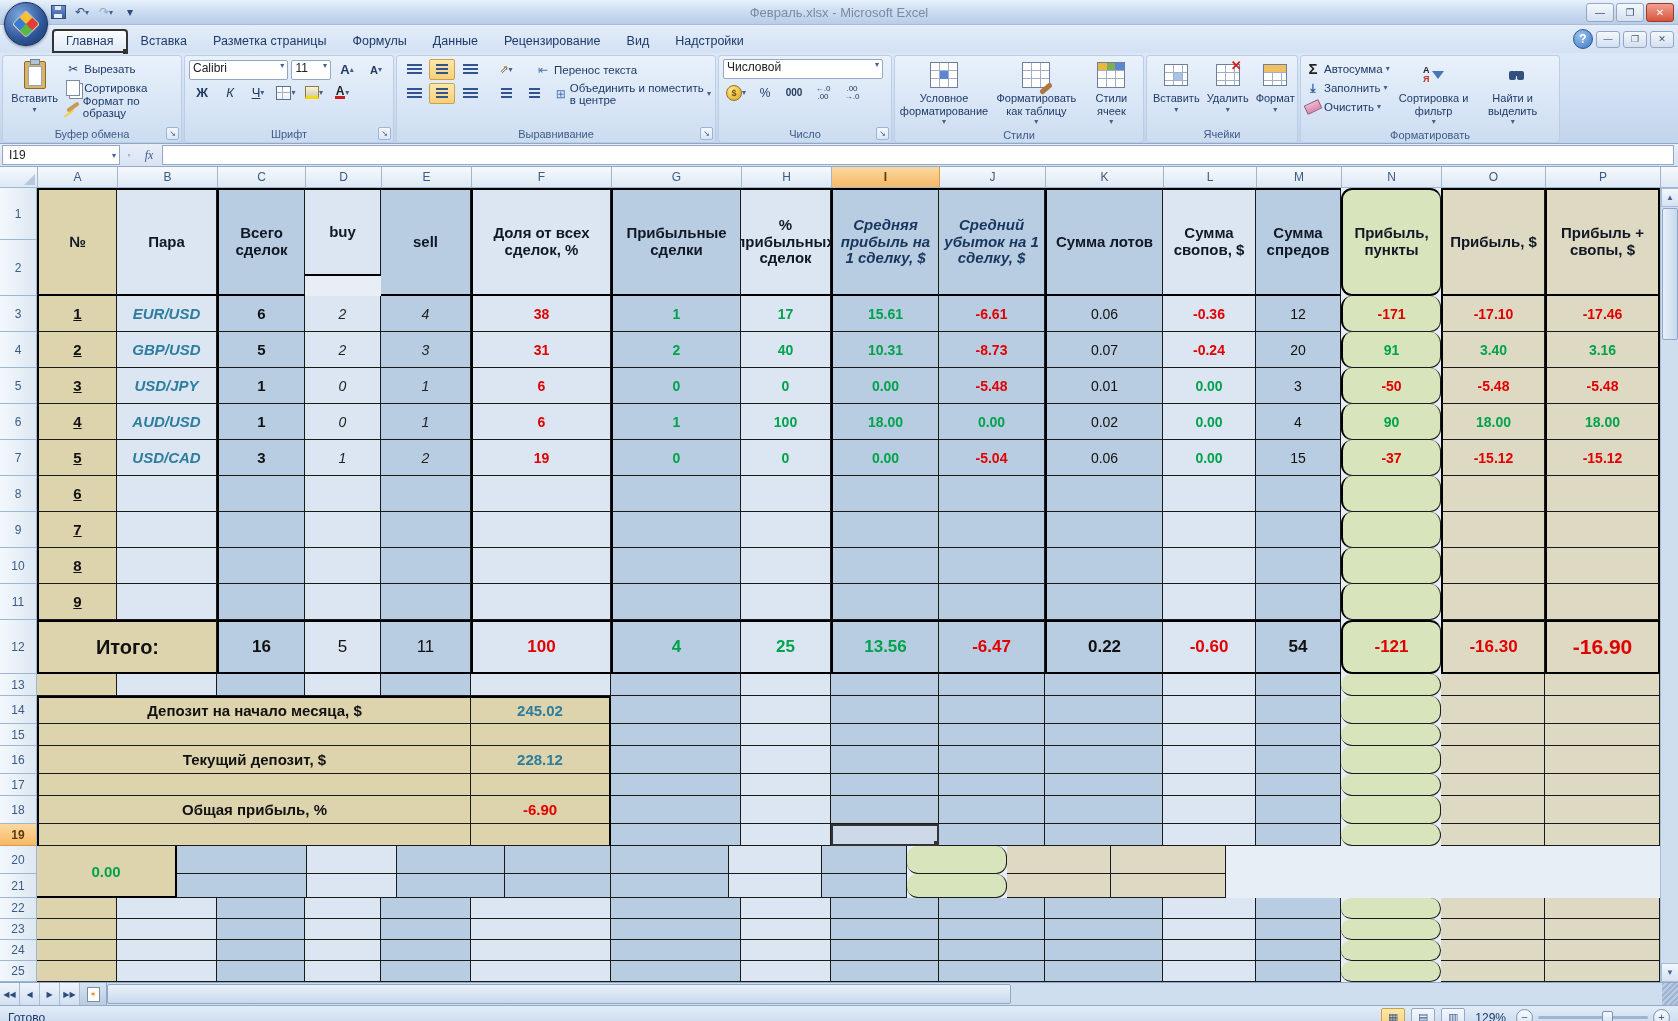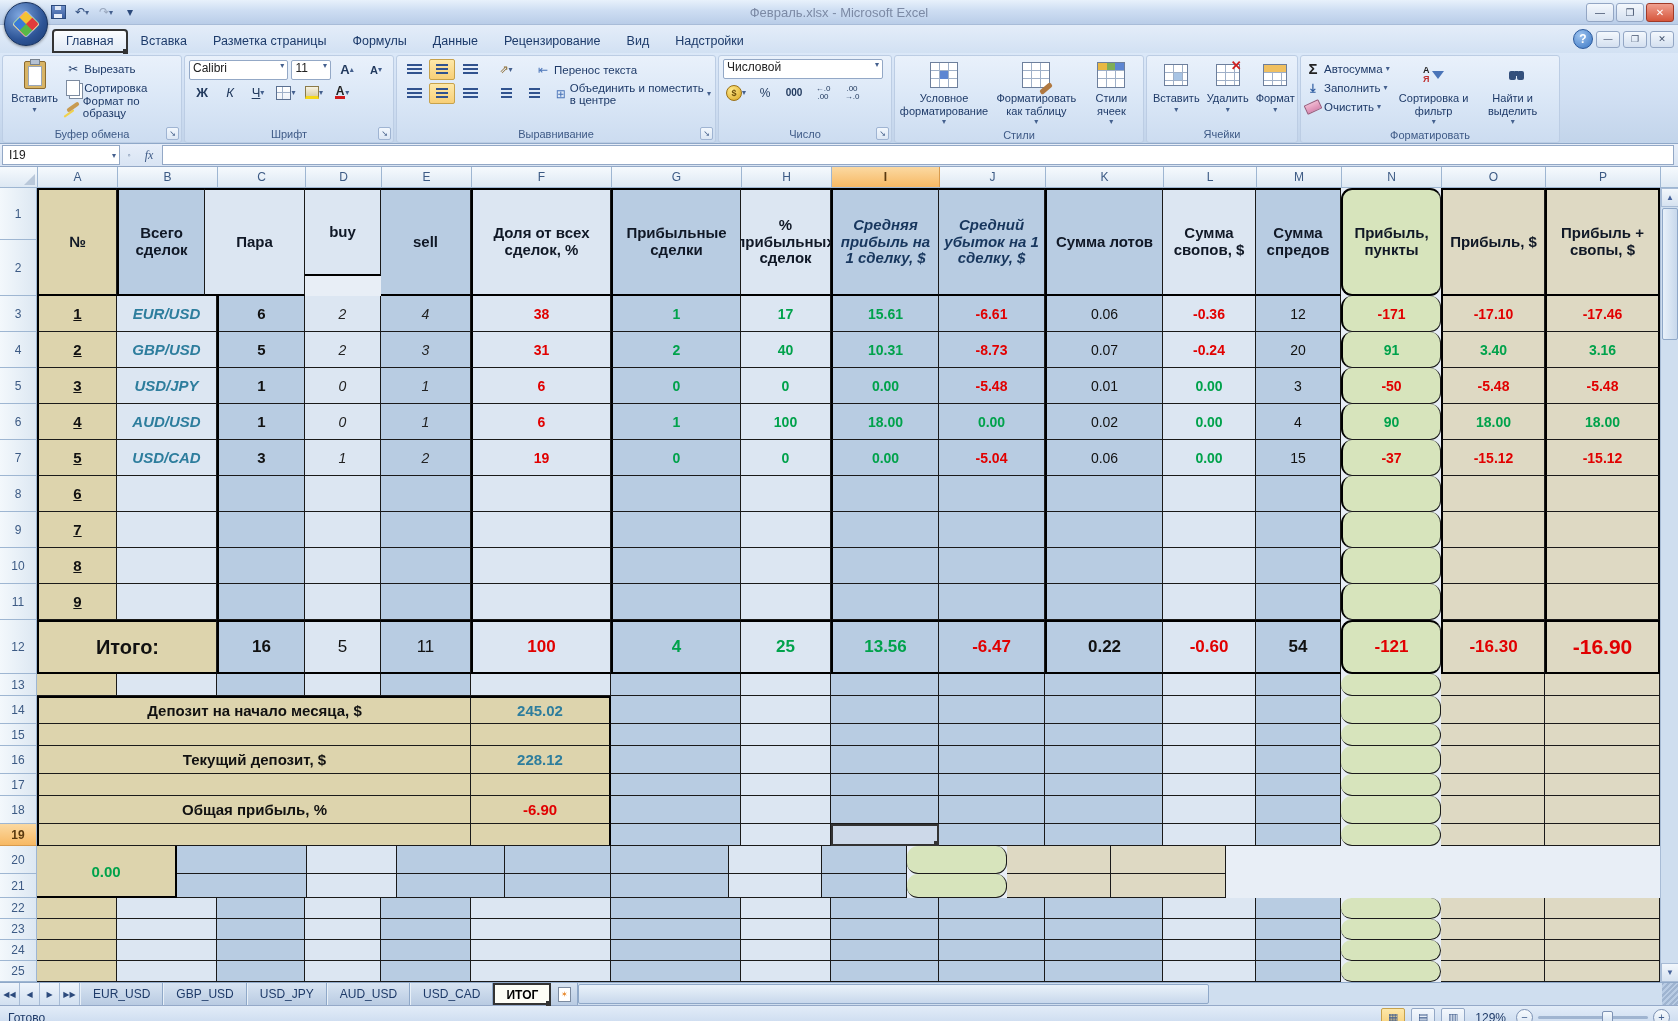--- a/index.html
+++ b/index.html
@@ -519,22 +519,22 @@
         <div class="rhcell" style="height: 28px;">20</div>
         <div class="rhcell" style="height: 24px;">21</div>
         <div class="rhcell" style="height: 21px;">22</div>
         <div class="rhcell" style="height: 21px;">23</div>
         <div class="rhcell" style="height: 21px;">24</div>
         <div class="rhcell" style="height: 21px;">25</div>
       </div>
     <div id="cells">
         <div class="grow" style="height: 108px;">
           <div class="c hdr f-tan bl2 bt2 bb2" style="width: 80px; height: 108px;">№</div>
+          <div class="c hdr f-lb bt2 bb2" style="width: 100px; height: 108px;">Пара</div>
           <div class="c hdr f-mb bl2 bt2 bb2" style="width: 88px; height: 108px;">Всего сделок</div>
-          <div class="c hdr f-lb bt2 bb2" style="width: 100px; height: 108px;">Пара</div>
           <div class="c hdr f-lb bt2 bb2" style="width: 76px; height: 88px;">buy</div>
           <div class="c hdr f-mb bt2 bb2" style="width: 90px; height: 108px;">sell</div>
           <div class="c hdr f-lb bl2 bt2 bb2" style="width: 140px; height: 108px;">Доля от всех сделок, %</div>
           <div class="c hdr f-mb bl2 bt2 bb2" style="width: 130px; height: 108px;">Прибыльные сделки</div>
           <div class="c hdr f-lb bt2 bb2" style="width: 90px; height: 108px;">% прибыльных сделок</div>
           <div class="c hdr it f-mb bl2 bt2 bb2" style="width: 108px; height: 108px;">Средняя прибыль на 1 сделку, $</div>
           <div class="c hdr it f-mb bt2 bb2" style="width: 106px; height: 108px;">Средний убыток на 1 сделку, $</div>
           <div class="c hdr f-mb bl2 bt2 bb2" style="width: 118px; height: 108px;">Сумма лотов</div>
           <div class="c hdr f-lb bt2 bb2" style="width: 93px; height: 108px;">Сумма свопов, $</div>
           <div class="c hdr f-mb bt2 bb2" style="width: 85px; height: 108px;">Сумма спредов</div>
@@ -931,28 +931,20 @@
       <div id="vtrack"></div>
       <div class="sbtn">▼</div>
     </div>
   </div>
 
   <div id="sheettabs">
     <div class="navbtn">◀◀</div>
     <div class="navbtn">◀</div>
     <div class="navbtn">▶</div>
     <div class="navbtn">▶▶</div>
-    <div id="stabs" style="display:flex;">
-        <div class="stab">EUR_USD</div>
-        <div class="stab">GBP_USD</div>
-        <div class="stab">USD_JPY</div>
-        <div class="stab">AUD_USD</div>
-        <div class="stab">USD_CAD</div>
-        <div class="stab active">ИТОГ</div>
-      </div>
     <div id="instab">
         <div id="insic">✶</div>
       </div>
     <div id="hscroll">
         <div id="hthumb"></div>
       </div>
     <div id="grip"></div>
   </div>
 
   <div id="statusbar">

